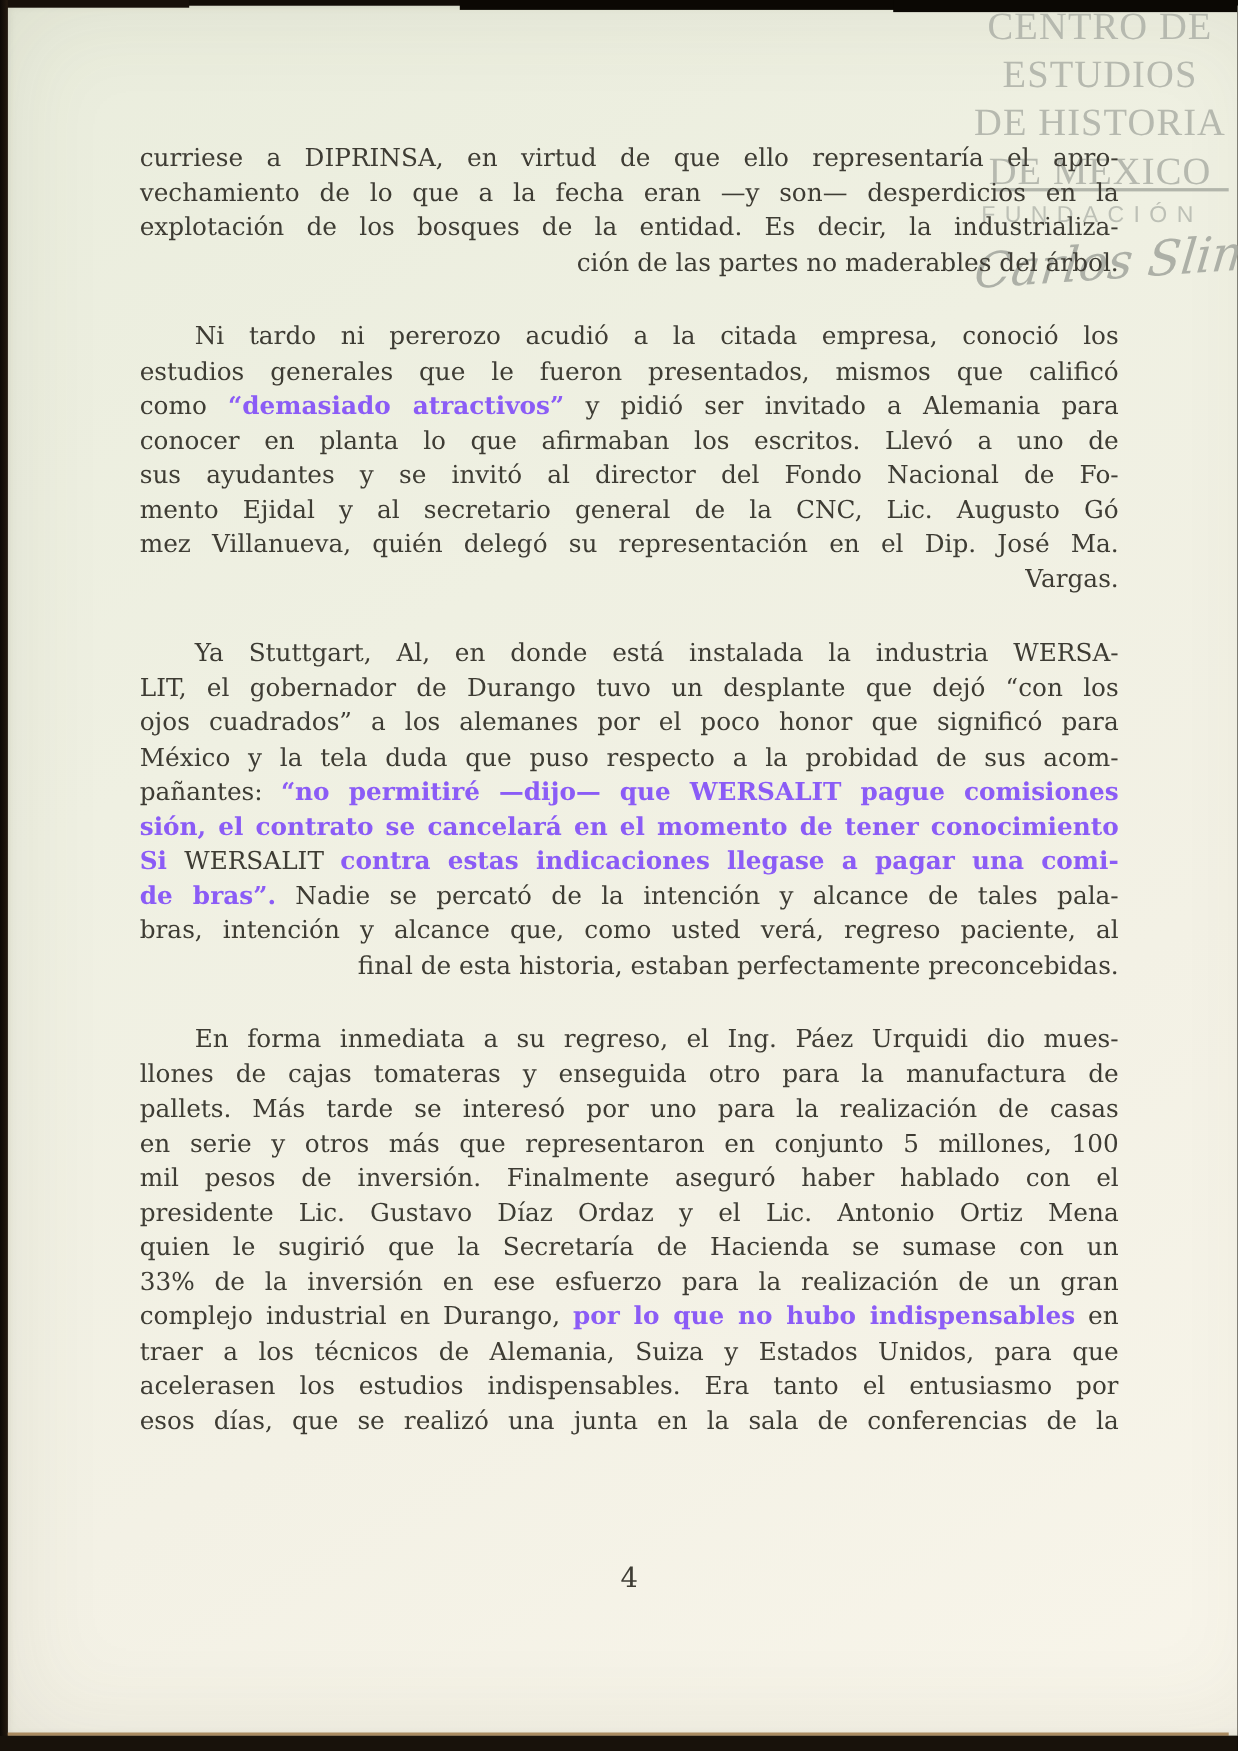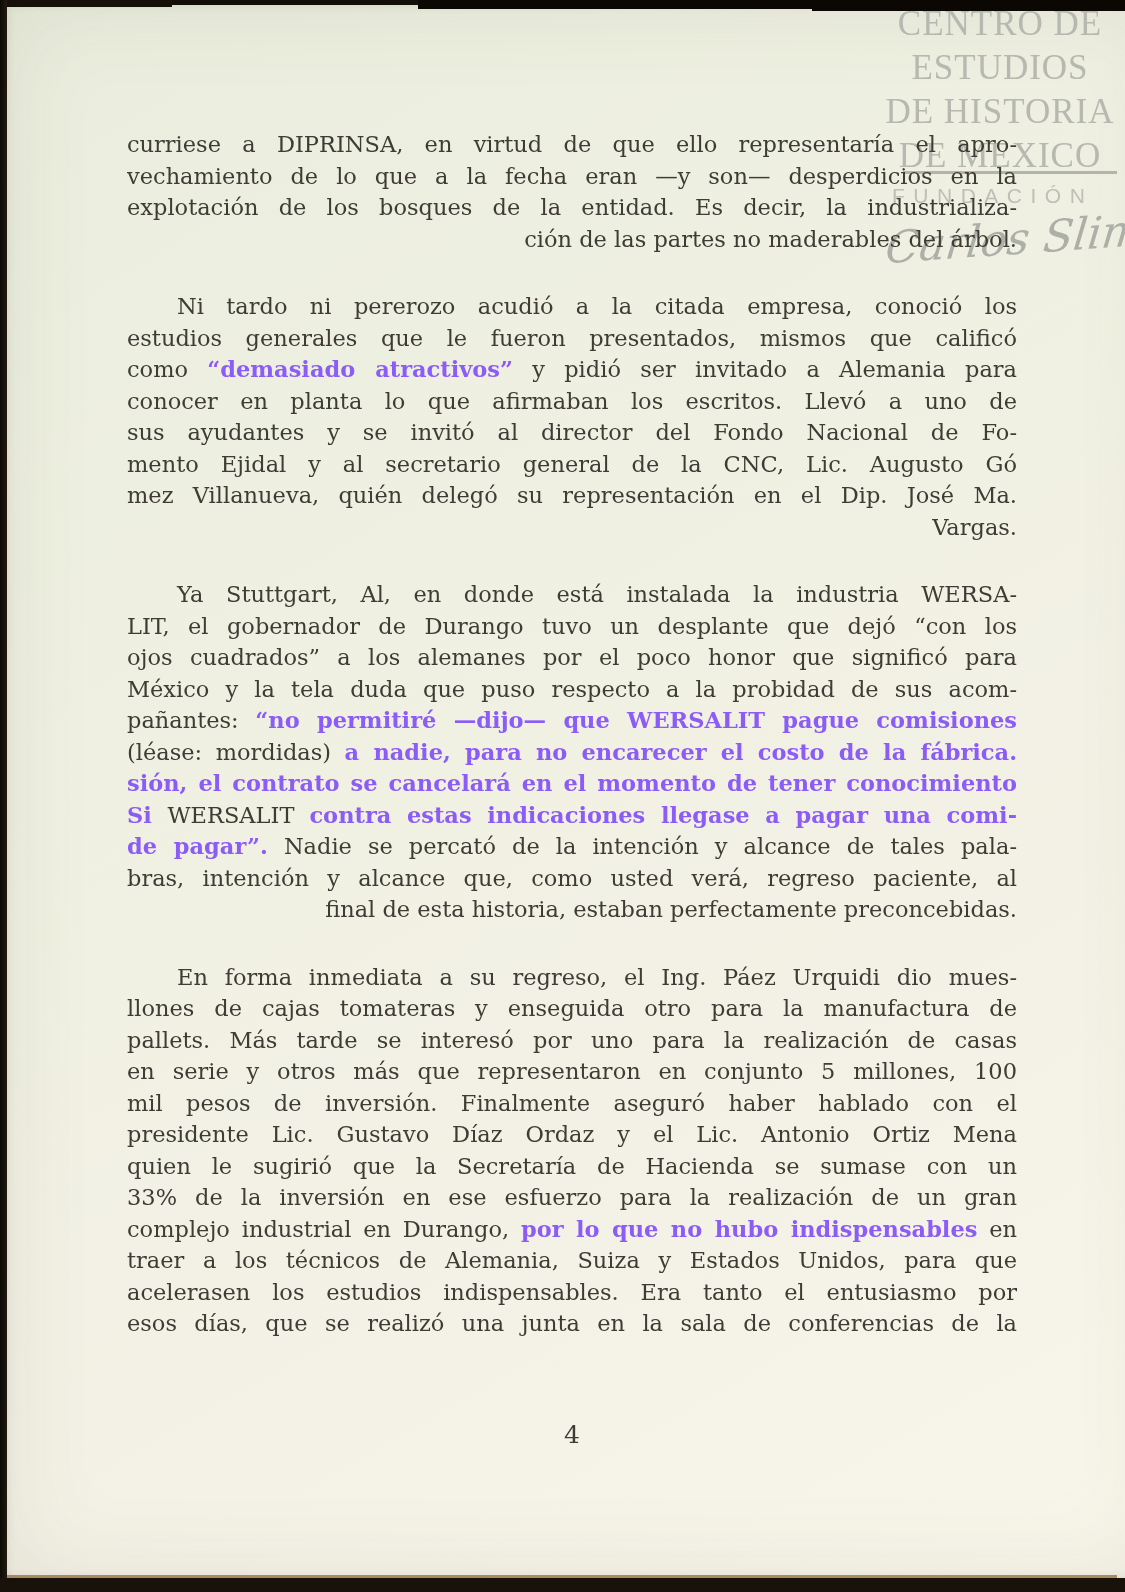--- a/index.html
+++ b/index.html
@@ -102,24 +102,23 @@
         <div class="line just"><span>mento Ejidal y al secretario general de la CNC, Lic. Augusto Gó</span></div>
         <div class="line just"><span>mez Villanueva, quién delegó su representación en el Dip. José Ma.</span></div>
         <div class="line"><span>Vargas.</span></div>
       </div>
       <div class="paragraph">
         <div class="line just indent"><span>Ya Stuttgart, Al, en donde está instalada la industria WERSA-</span></div>
         <div class="line just"><span>LIT, el gobernador de Durango tuvo un desplante que dejó “con los</span></div>
         <div class="line just"><span>ojos cuadrados” a los alemanes por el poco honor que significó para</span></div>
         <div class="line just"><span>México y la tela duda que puso respecto a la probidad de sus acom-</span></div>
         <div class="line just"><span>pañantes: </span><span class="b">“no permitiré —dijo— que WERSALIT pague comisiones</span></div>
-        <div class="line just"><span>(léase: mordidas) </span><span class="b">a nadie, para no encarecer el costo de la fábrica.</span></div>
         <div class="line just"><span class="b">sión, el contrato se cancelará en el momento de tener conocimiento</span></div>
         <div class="line just"><span class="b">Si </span><span>WERSALIT </span><span class="b">contra estas indicaciones llegase a pagar una comi-</span></div>
-        <div class="line just"><span class="b">de pagar”.</span><span> Nadie se percató de la intención y alcance de tales pala-</span></div>
+        <div class="line just"><span class="b">de bras”.</span><span> Nadie se percató de la intención y alcance de tales pala-</span></div>
         <div class="line just"><span>bras, intención y alcance que, como usted verá, regreso paciente, al</span></div>
         <div class="line"><span>final de esta historia, estaban perfectamente preconcebidas.</span></div>
       </div>
       <div class="paragraph">
         <div class="line just indent"><span>En forma inmediata a su regreso, el Ing. Páez Urquidi dio mues-</span></div>
         <div class="line just"><span>llones de cajas tomateras y enseguida otro para la manufactura de</span></div>
         <div class="line just"><span>pallets. Más tarde se interesó por uno para la realización de casas</span></div>
         <div class="line just"><span>en serie y otros más que representaron en conjunto 5 millones, 100</span></div>
         <div class="line just"><span>mil pesos de inversión. Finalmente aseguró haber hablado con el</span></div>
         <div class="line just"><span>presidente Lic. Gustavo Díaz Ordaz y el Lic. Antonio Ortiz Mena</span></div>

